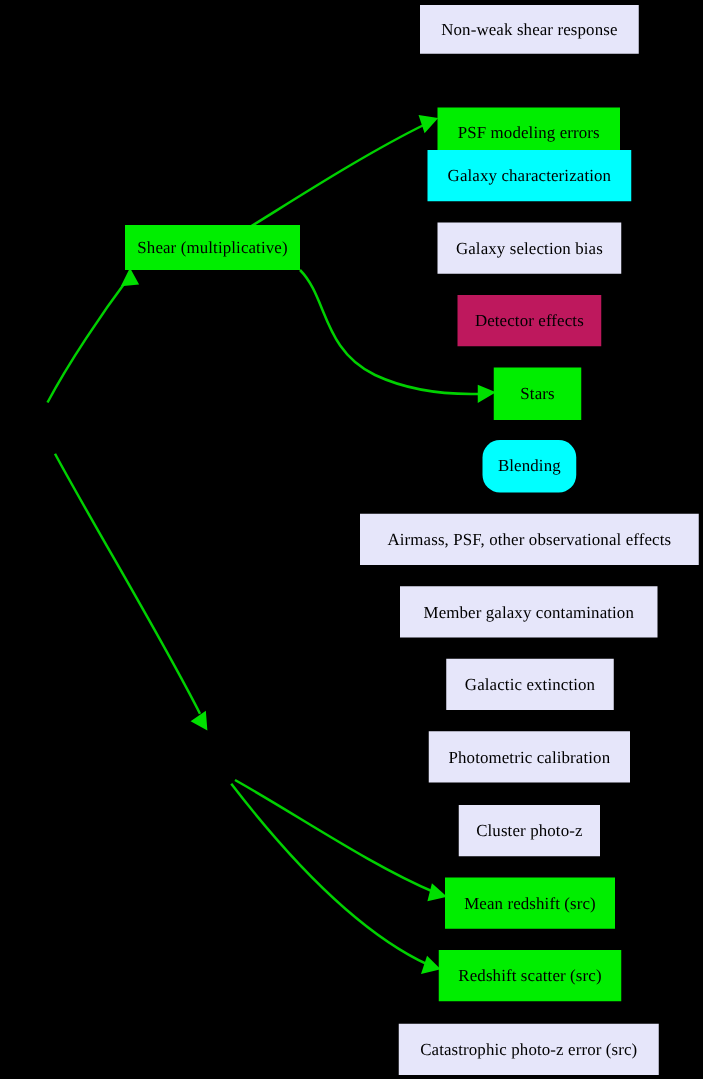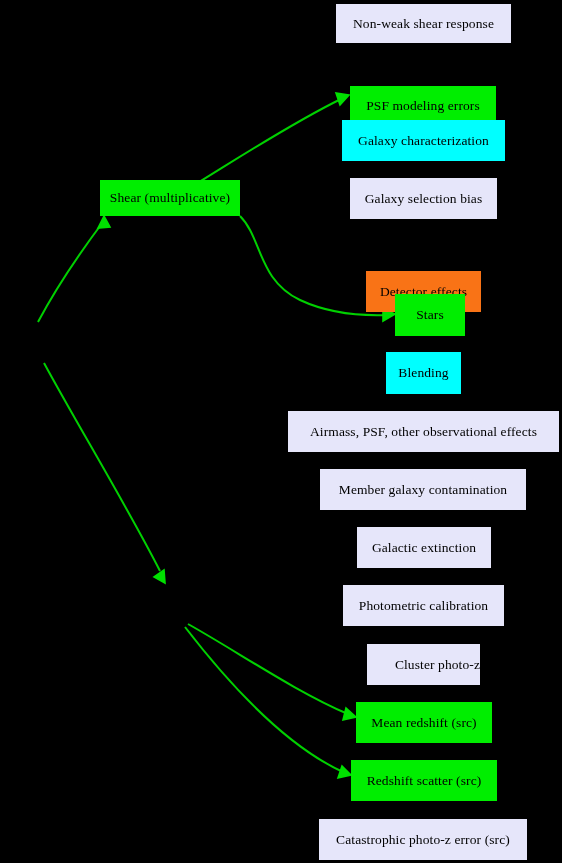--- a/index.html
+++ b/index.html
@@ -81,42 +81,42 @@
       </div>
       <div class="node" style="left: 350px; top: 62px; width: 146px; height: 40px; background: rgb(0, 238, 0); margin-top: 24px;">
         <span class="node-label">PSF modeling errors</span>
       </div>
       <div class="node" style="left: 342px; top: 120px; width: 163px; height: 41px; background: rgb(0, 255, 255);">
         <span class="node-label">Galaxy characterization</span>
       </div>
       <div class="node" style="left: 350px; top: 178px; width: 147px; height: 41px; background: rgb(230, 230, 250);">
         <span class="node-label">Galaxy selection bias</span>
       </div>
-      <div class="node" style="left: 366px; top: 236px; width: 115px; height: 41px; background: #f97316; margin-top: 35px;">
+      <div class="node" style="left: 366px; top: 236px; width: 115px; height: 41px; background: #be185d;">
         <span class="node-label">Detector effects</span>
       </div>
       <div class="node" style="left: 395px; top: 294px; width: 70px; height: 42px; background: rgb(0, 238, 0);">
         <span class="node-label">Stars</span>
       </div>
-      <div class="node" style="left: 386px; top: 352px; width: 75px; height: 42px; background: rgb(0, 255, 255);">
+      <div class="node" style="left: 386px; top: 352px; width: 75px; height: 42px; background: rgb(0, 255, 255); border-radius: 14px;">
         <span class="node-label">Blending</span>
       </div>
       <div class="node" style="left: 288px; top: 411px; width: 271px; height: 41px; background: rgb(230, 230, 250);">
         <span class="node-label">Airmass, PSF, other observational effects</span>
       </div>
       <div class="node" style="left: 320px; top: 469px; width: 206px; height: 41px; background: rgb(230, 230, 250); text-align: right;">
         <span class="node-label">Member galaxy contamination</span>
       </div>
       <div class="node" style="left: 357px; top: 527px; width: 134px; height: 41px; background: rgb(230, 230, 250);">
         <span class="node-label">Galactic extinction</span>
       </div>
       <div class="node" style="left: 343px; top: 585px; width: 161px; height: 41px; background: rgb(230, 230, 250);">
         <span class="node-label">Photometric calibration</span>
       </div>
-      <div class="node" style="left: 367px; top: 644px; width: 113px; height: 41px; background: rgb(230, 230, 250); justify-content: flex-end;">
+      <div class="node" style="left: 367px; top: 644px; width: 113px; height: 41px; background: rgb(230, 230, 250);">
         <span class="node-label">Cluster photo-z</span>
       </div>
       <div class="node" style="left: 356px; top: 702px; width: 136px; height: 41px; background: rgb(0, 238, 0);">
         <span class="node-label">Mean redshift (src)</span>
       </div>
       <div class="node" style="left: 351px; top: 760px; width: 146px; height: 41px; background: rgb(0, 238, 0);">
         <span class="node-label">Redshift scatter (src)</span>
       </div>
       <div class="node" style="left: 319px; top: 819px; width: 208px; height: 41px; background: rgb(230, 230, 250);">
         <span class="node-label">Catastrophic photo-z error (src)</span>

